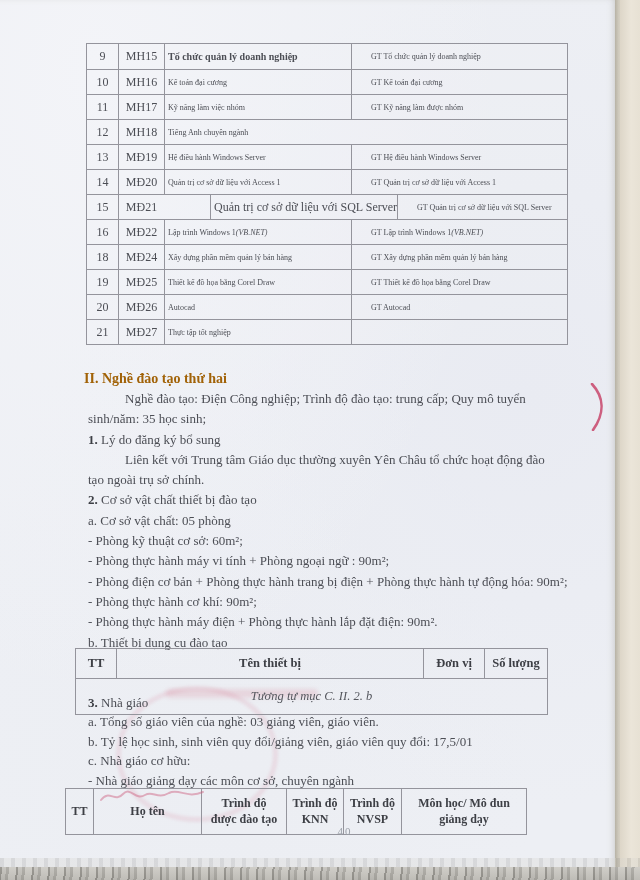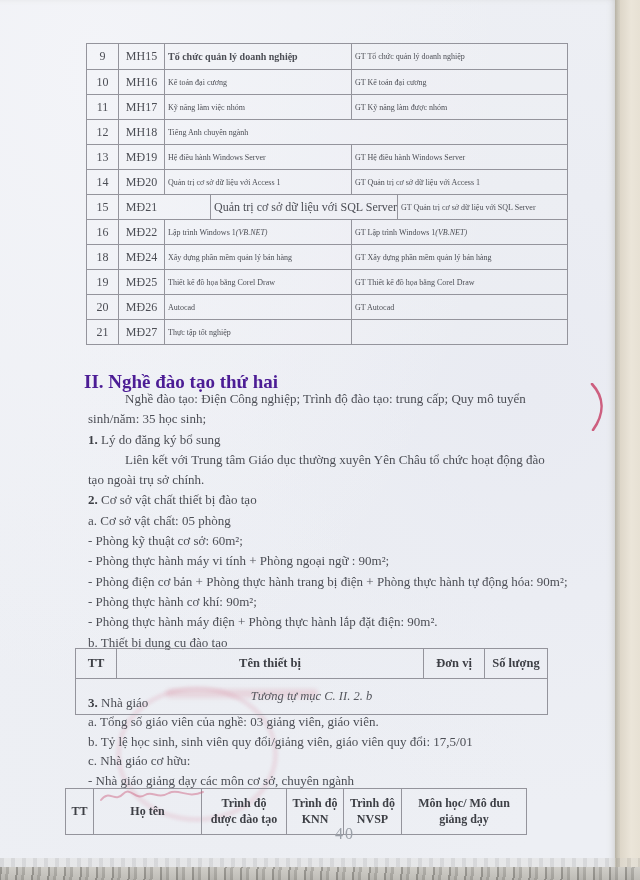--- a/index.html
+++ b/index.html
@@ -50,26 +50,26 @@
   .ct-row:first-child{border-top:none;}
   .ct-c{
     box-sizing:border-box;border-left:1px solid #94949c;
     display:flex;align-items:center;
     font-size:12px;color:#4c4e55;white-space:nowrap;overflow:hidden;
   }
   .ct-c:first-child{border-left:none;}
   .ct .c0{flex:0 0 31px;justify-content:center;}
   .ct .c1{flex:0 0 46px;justify-content:center;}
   .ct .c2{flex:0 0 187px;padding:0 3px;}
-  .ct .c3{flex:1 1 auto;padding:0 3px;}
+  .ct .c3{flex:1 1 auto;padding:0 19px;}
 
   
   .heading2{
     position:absolute;left:84px;top:371px;
-    font-weight:bold;font-size:19px;color:#4c1d95;white-space:nowrap;
+    font-weight:bold;font-size:14px;color:#a16207;white-space:nowrap;
   }
   .lines1{position:absolute;left:88px;top:389px;width:525px;font-size:13px;color:#4c4e55;}
   .lines1 .line{height:20.3px;line-height:20.3px;white-space:nowrap;}
   .lines2{position:absolute;left:88px;top:693px;width:525px;font-size:13px;color:#4c4e55;}
   .lines2 .line{height:19.4px;line-height:19.4px;white-space:nowrap;}
   .line.indent{padding-left:37px;}
   .line b{font-weight:bold;}
 
   
   .et{
@@ -108,21 +108,21 @@
   .tt .t0{flex:0 0 27px;}
   .tt .t1{flex:0 0 108px;}
   .tt .t2{flex:0 0 85px;}
   .tt .t3{flex:0 0 57px;}
   .tt .t4{flex:0 0 58px;}
   .tt .t5{flex:1 1 auto;}
 
   
   .page-number{
     position:absolute;left:300px;top:825px;width:90px;text-align:center;
-    font-size:16px;letter-spacing:2px;color:#9ba0a8;
+    font-size:11px;letter-spacing:2px;color:#9ba0a8;
   }
   .pen-mark{position:absolute;left:588px;top:383px;width:20px;height:48px;}
   .stamp-ring{
     position:absolute;left:116px;top:686px;width:152px;height:126px;
     border:5px solid rgba(205,95,120,.13);border-radius:50%;
     filter:blur(1.5px);pointer-events:none;
   }
   .stamp-text-blur{
     position:absolute;left:166px;top:689px;width:152px;height:9px;
     background:rgba(205,95,120,.17);border-radius:4px;filter:blur(2px);

